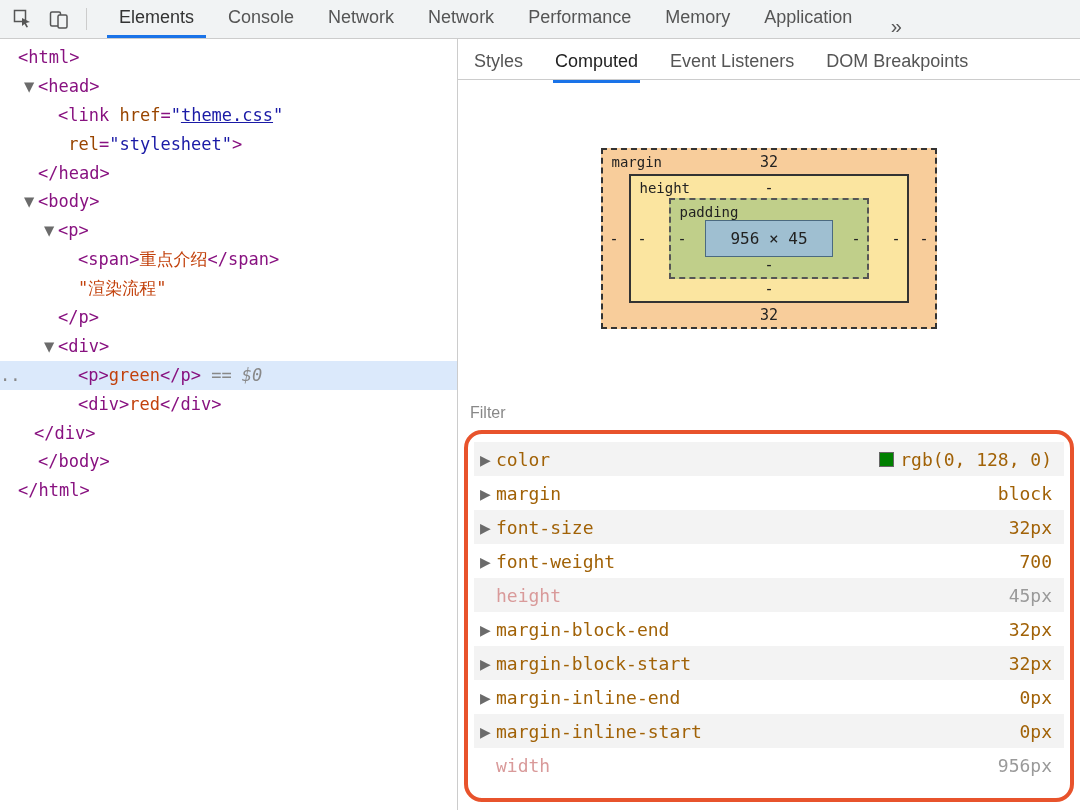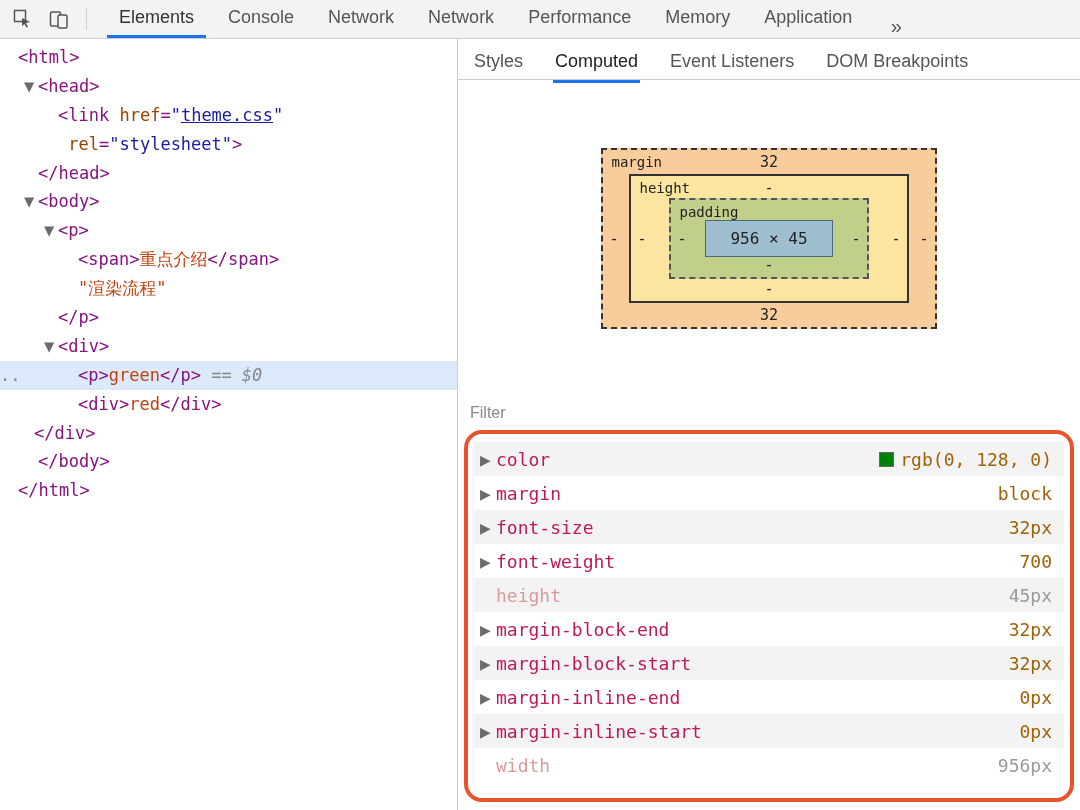--- a/index.html
+++ b/index.html
@@ -198,21 +198,21 @@
   }
   .crow {
     display:flex;
     align-items:center;
     height:34px;
     padding-left:6px;
   }
   .crow:nth-child(odd) { background:#f3f3f3; }
   .crow .tri { color:#6b6b6b; width:16px; display:inline-block; }
   .crow.dim .tri { visibility:hidden; }
-  .crow .prop { color:#be185d; flex:0 0 auto; }
+  .crow .prop { color:#a16207; flex:0 0 auto; }
   .crow.dim .prop { color:#d99a9a; }
   .crow .val  { margin-left:auto; padding-right:12px; color:#a16207; display:flex; align-items:center; gap:6px;}
   .crow.dim .val { color:#9a9a9a; }
   .swatch {
     width:15px; height:15px;
     border:1px solid #666;
     display:inline-block;
   }
 </style>
 </head>

